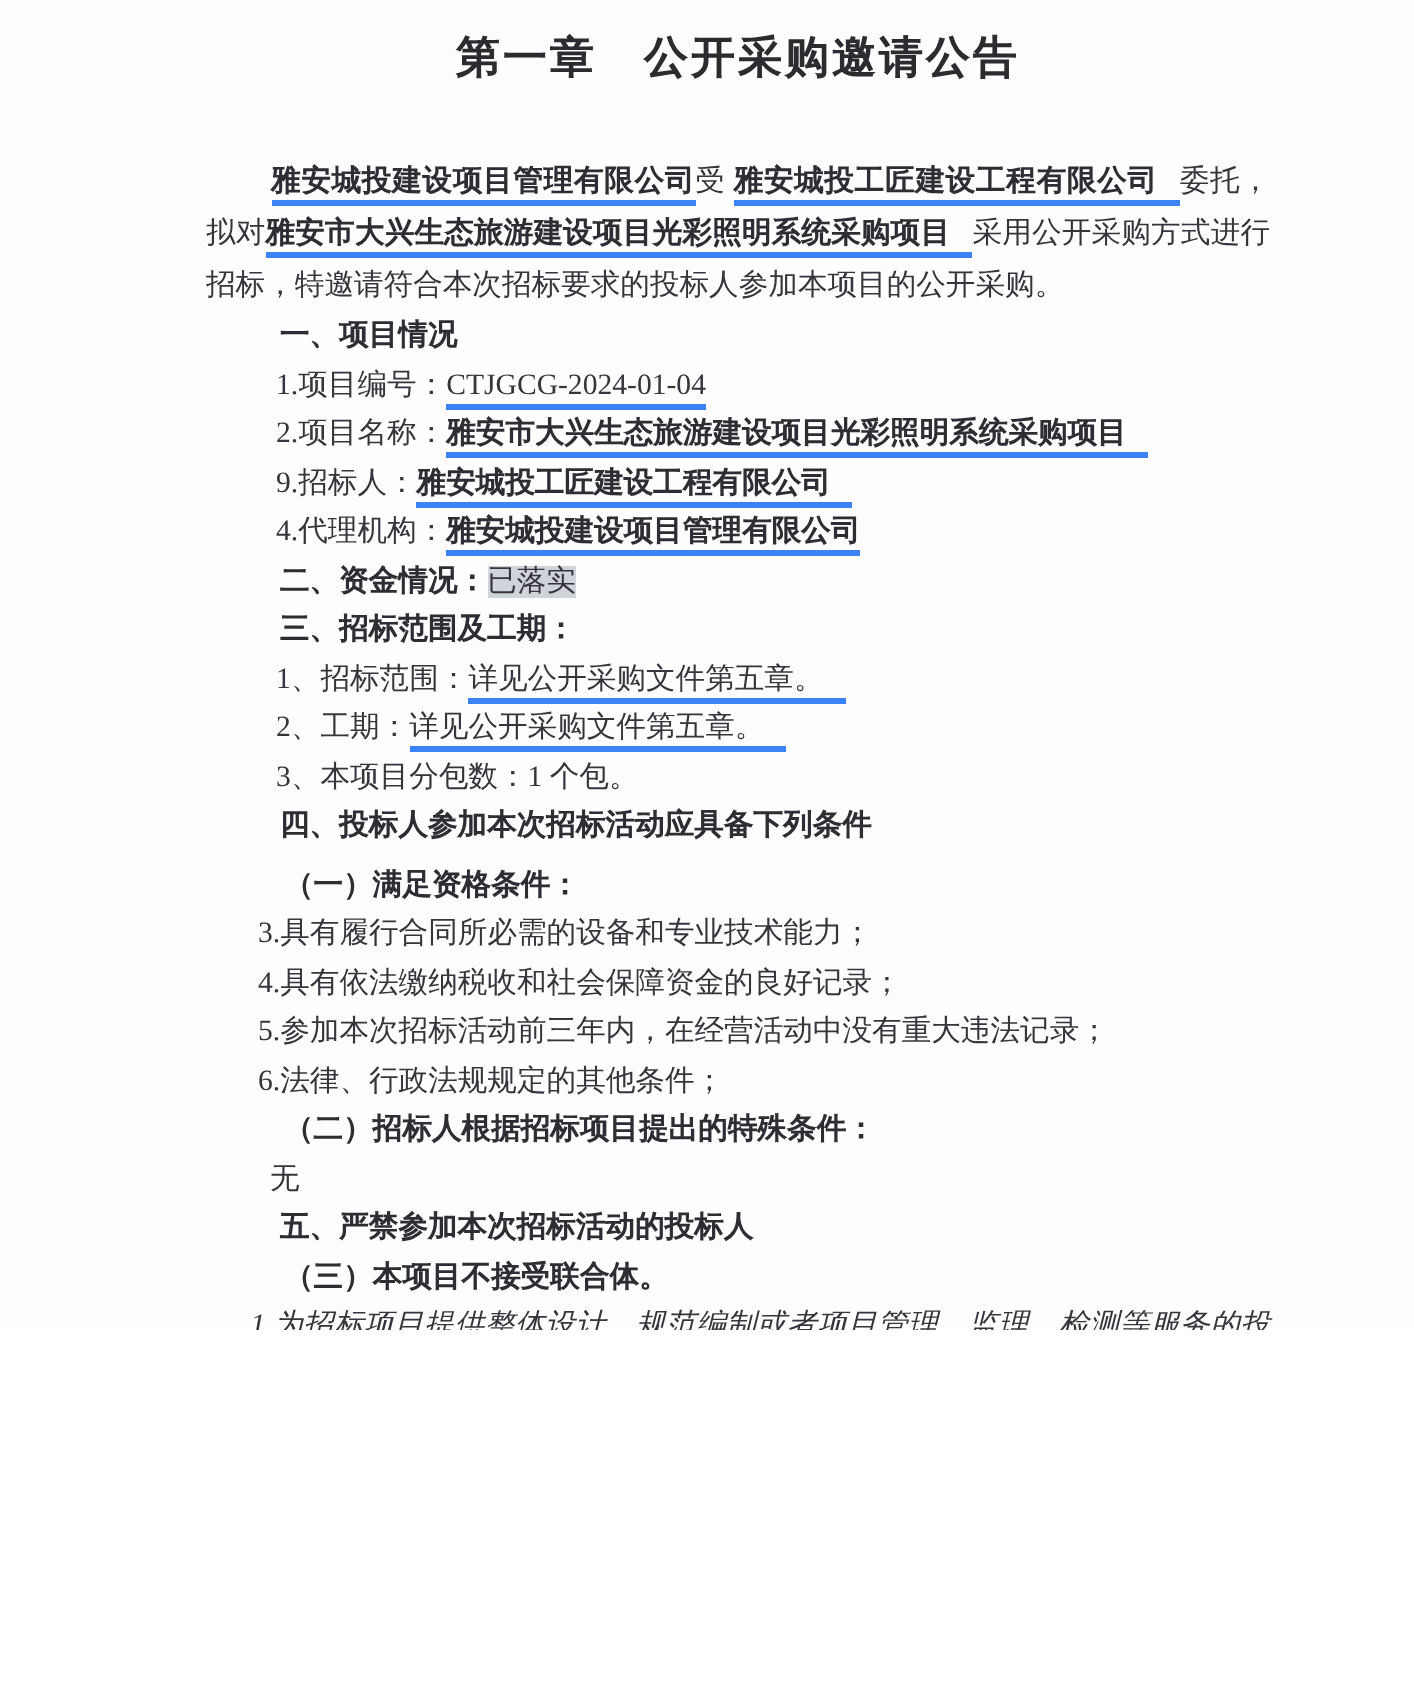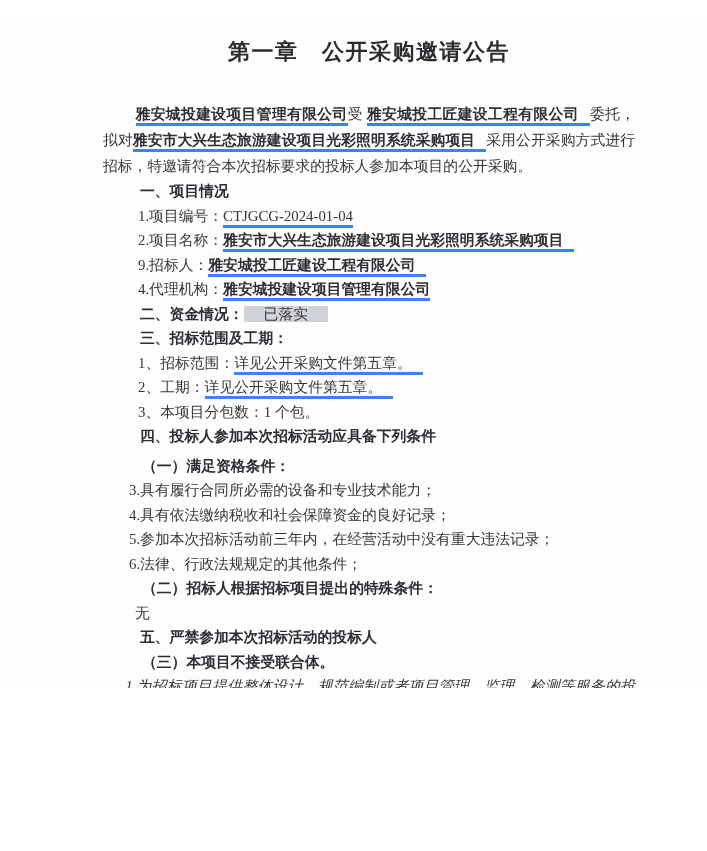--- a/index.html
+++ b/index.html
@@ -3,21 +3,21 @@
 <meta charset="utf-8">
 <style>
   html,body{margin:0;padding:0;}
   body{
     width:707px;height:851px;background:#ffffff;
     font-family:"Liberation Serif","DejaVu Serif",serif;
     color:#36353b;
   }
   .page{
     box-sizing:border-box;width:707px;height:665px;
-    padding:14px 72px 0 103px;background:#fdfdfd;overflow:hidden;margin-top:23px;
+    padding:14px 72px 0 103px;background:#fdfdfd;overflow:hidden;
   }
   .title{
     font-size:22px;font-weight:700;text-align:center;
     letter-spacing:1.5px;color:#2c2b30;margin:0 0 34px 0;
   }
   .para1{
     margin:0;font-size:14.8px;line-height:26px;
     text-align:justify;text-indent:2.2em;
   }
   .para2{
@@ -27,21 +27,21 @@
   .line{font-size:14.8px;line-height:24.5px;white-space:nowrap;}
   .ind-item{padding-left:35px;}
   .ind-head{padding-left:37px;}
   .ind-sub{padding-left:26px;}
   .ind-paren{padding-left:39px;}
   .ind-none{padding-left:32px;}
   .gap-sm{margin-top:5px;}
   .b{font-weight:700;color:#2e2d33;}
   .u{border-bottom:3px solid #3b82f6;padding-bottom:1px;}
   .upad{padding-right:11px;}
-  .hl{background:#d0d4da;padding:0 20px;}
+  .hl{background:#d0d4da;padding:0 0;}
 </style>
 </head>
 <body>
 
 <div class="page">
 
   <h1 class="title">第一章　公开采购邀请公告</h1>
 
   <p class="para1"><span class="b u">雅安城投建设项目管理有限公司</span><span>受 </span><span class="b u upad">雅安城投工匠建设工程有限公司</span><span>委托，</span><span>拟对</span><span class="b u upad">雅安市大兴生态旅游建设项目光彩照明系统采购项目</span><span>采用公开采购方式进行招标，特邀请符合本次招标要求的投标人参加本项目的公开采购。</span></p>
 

